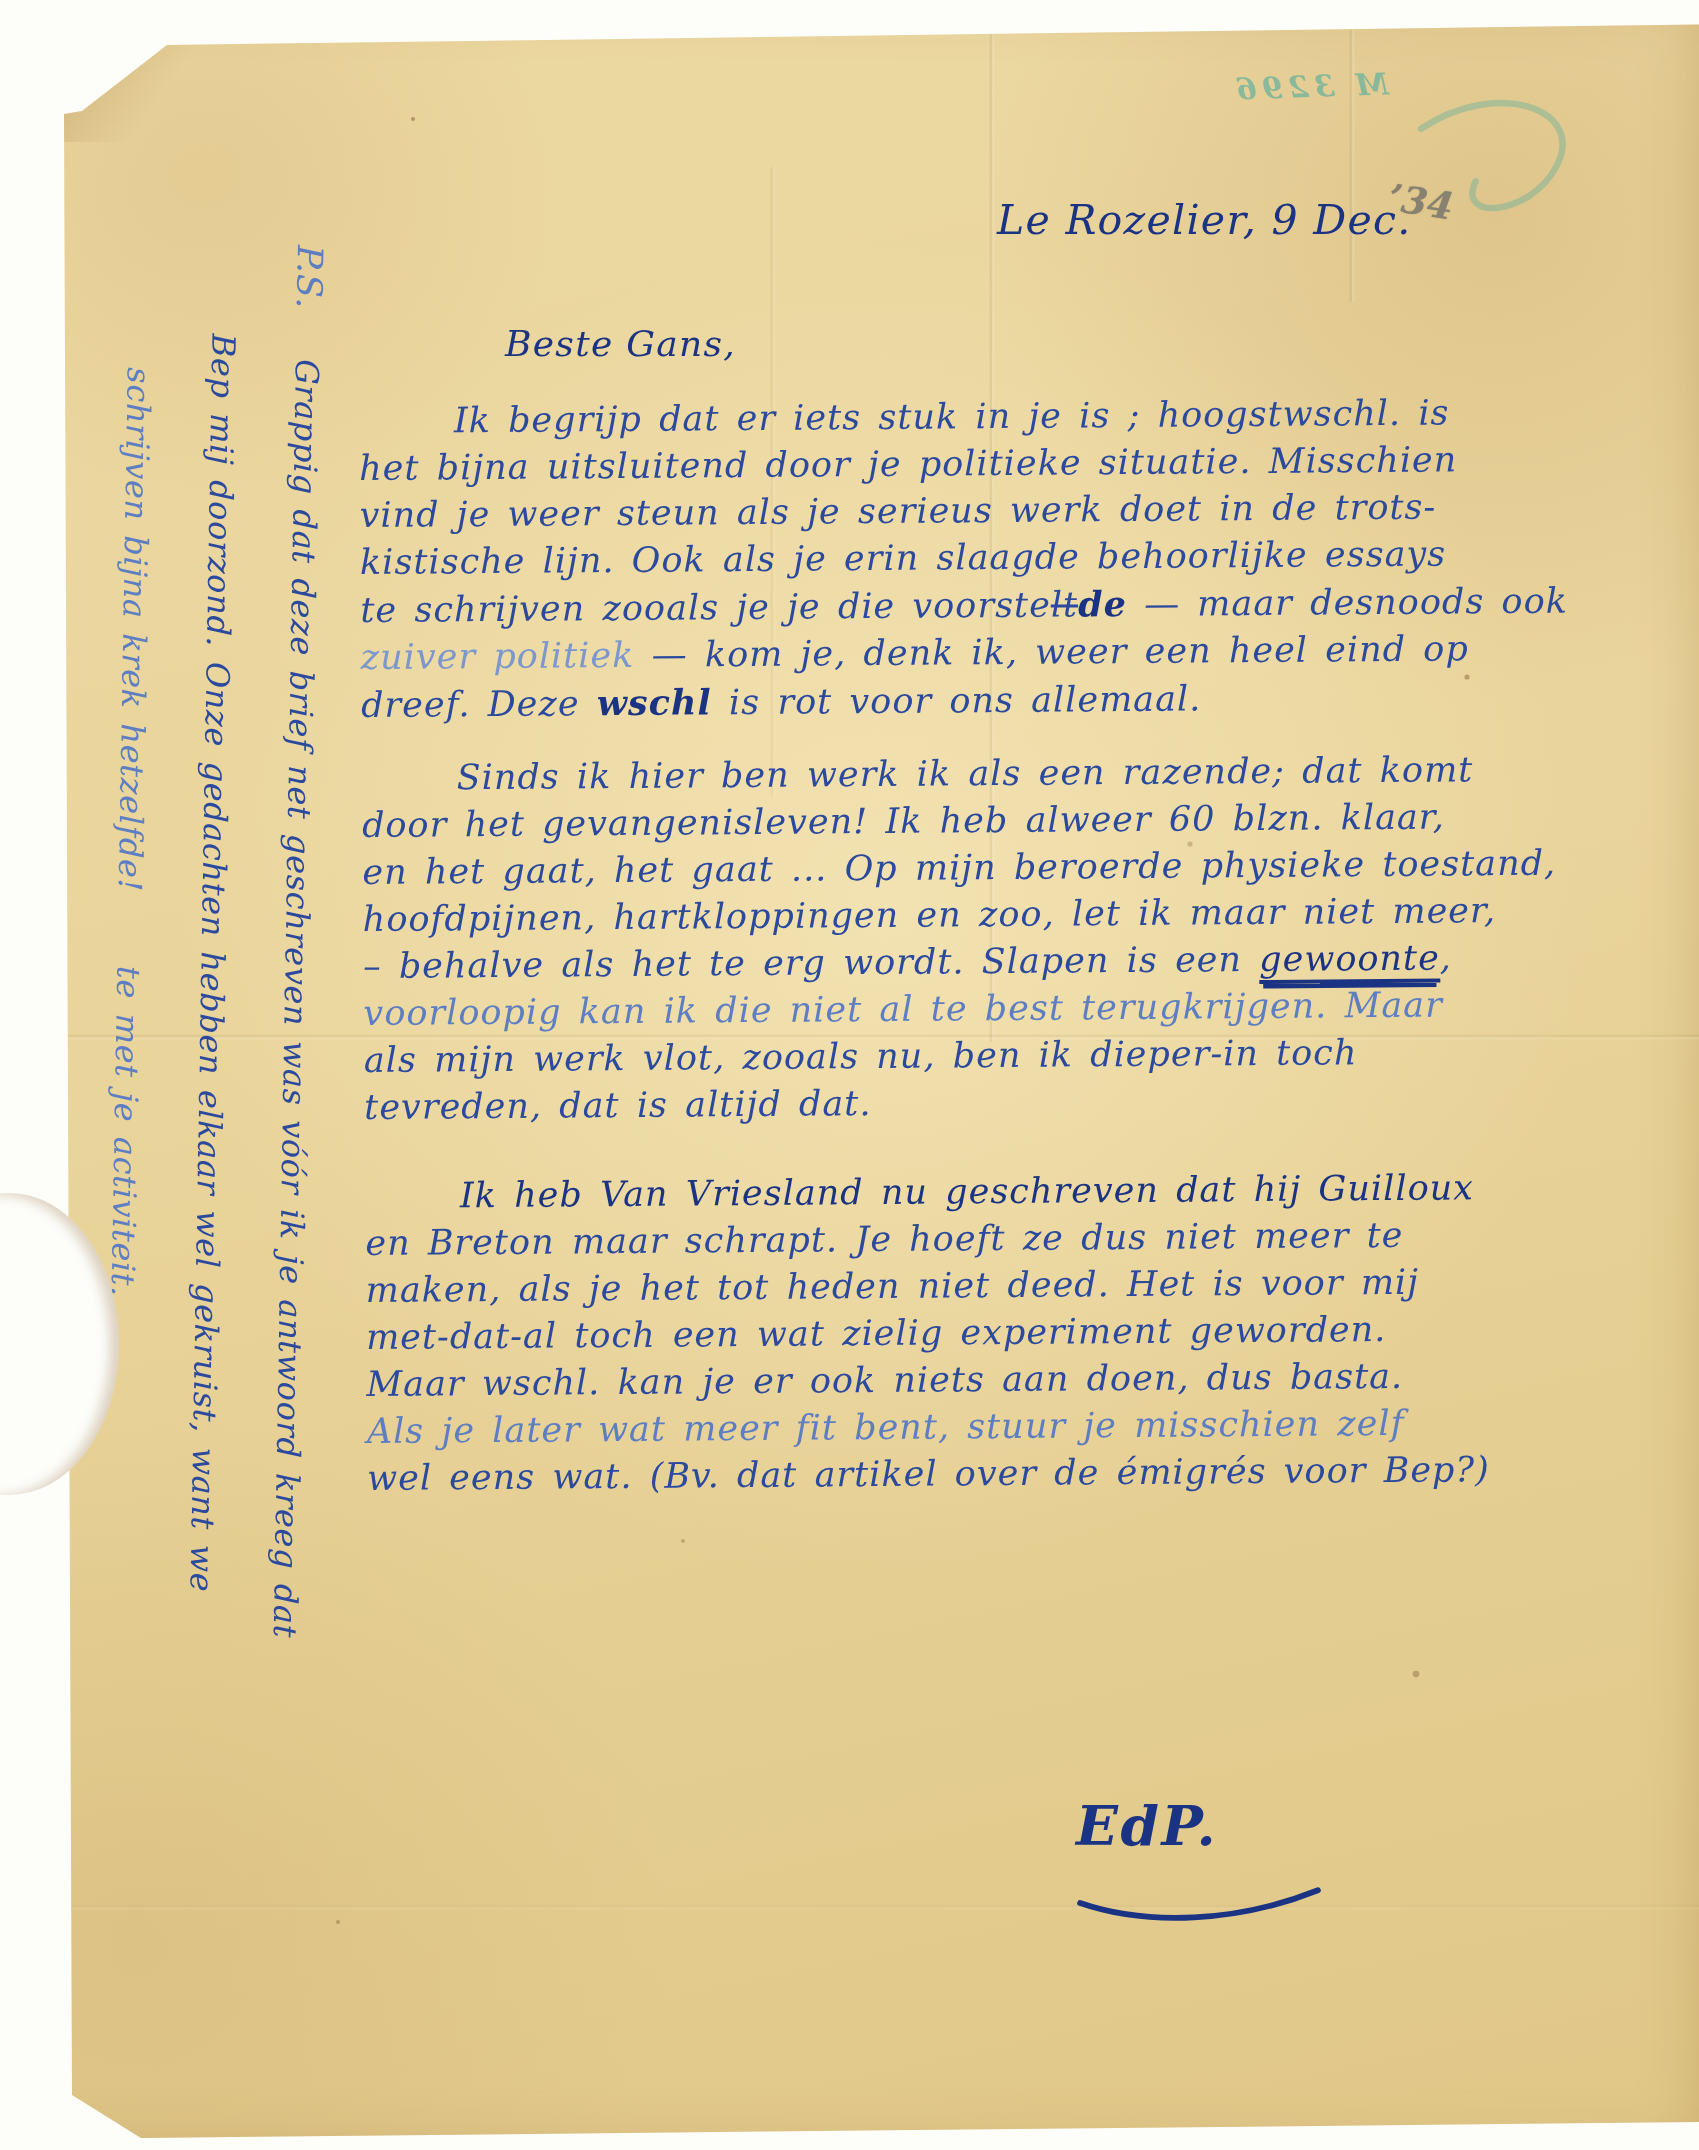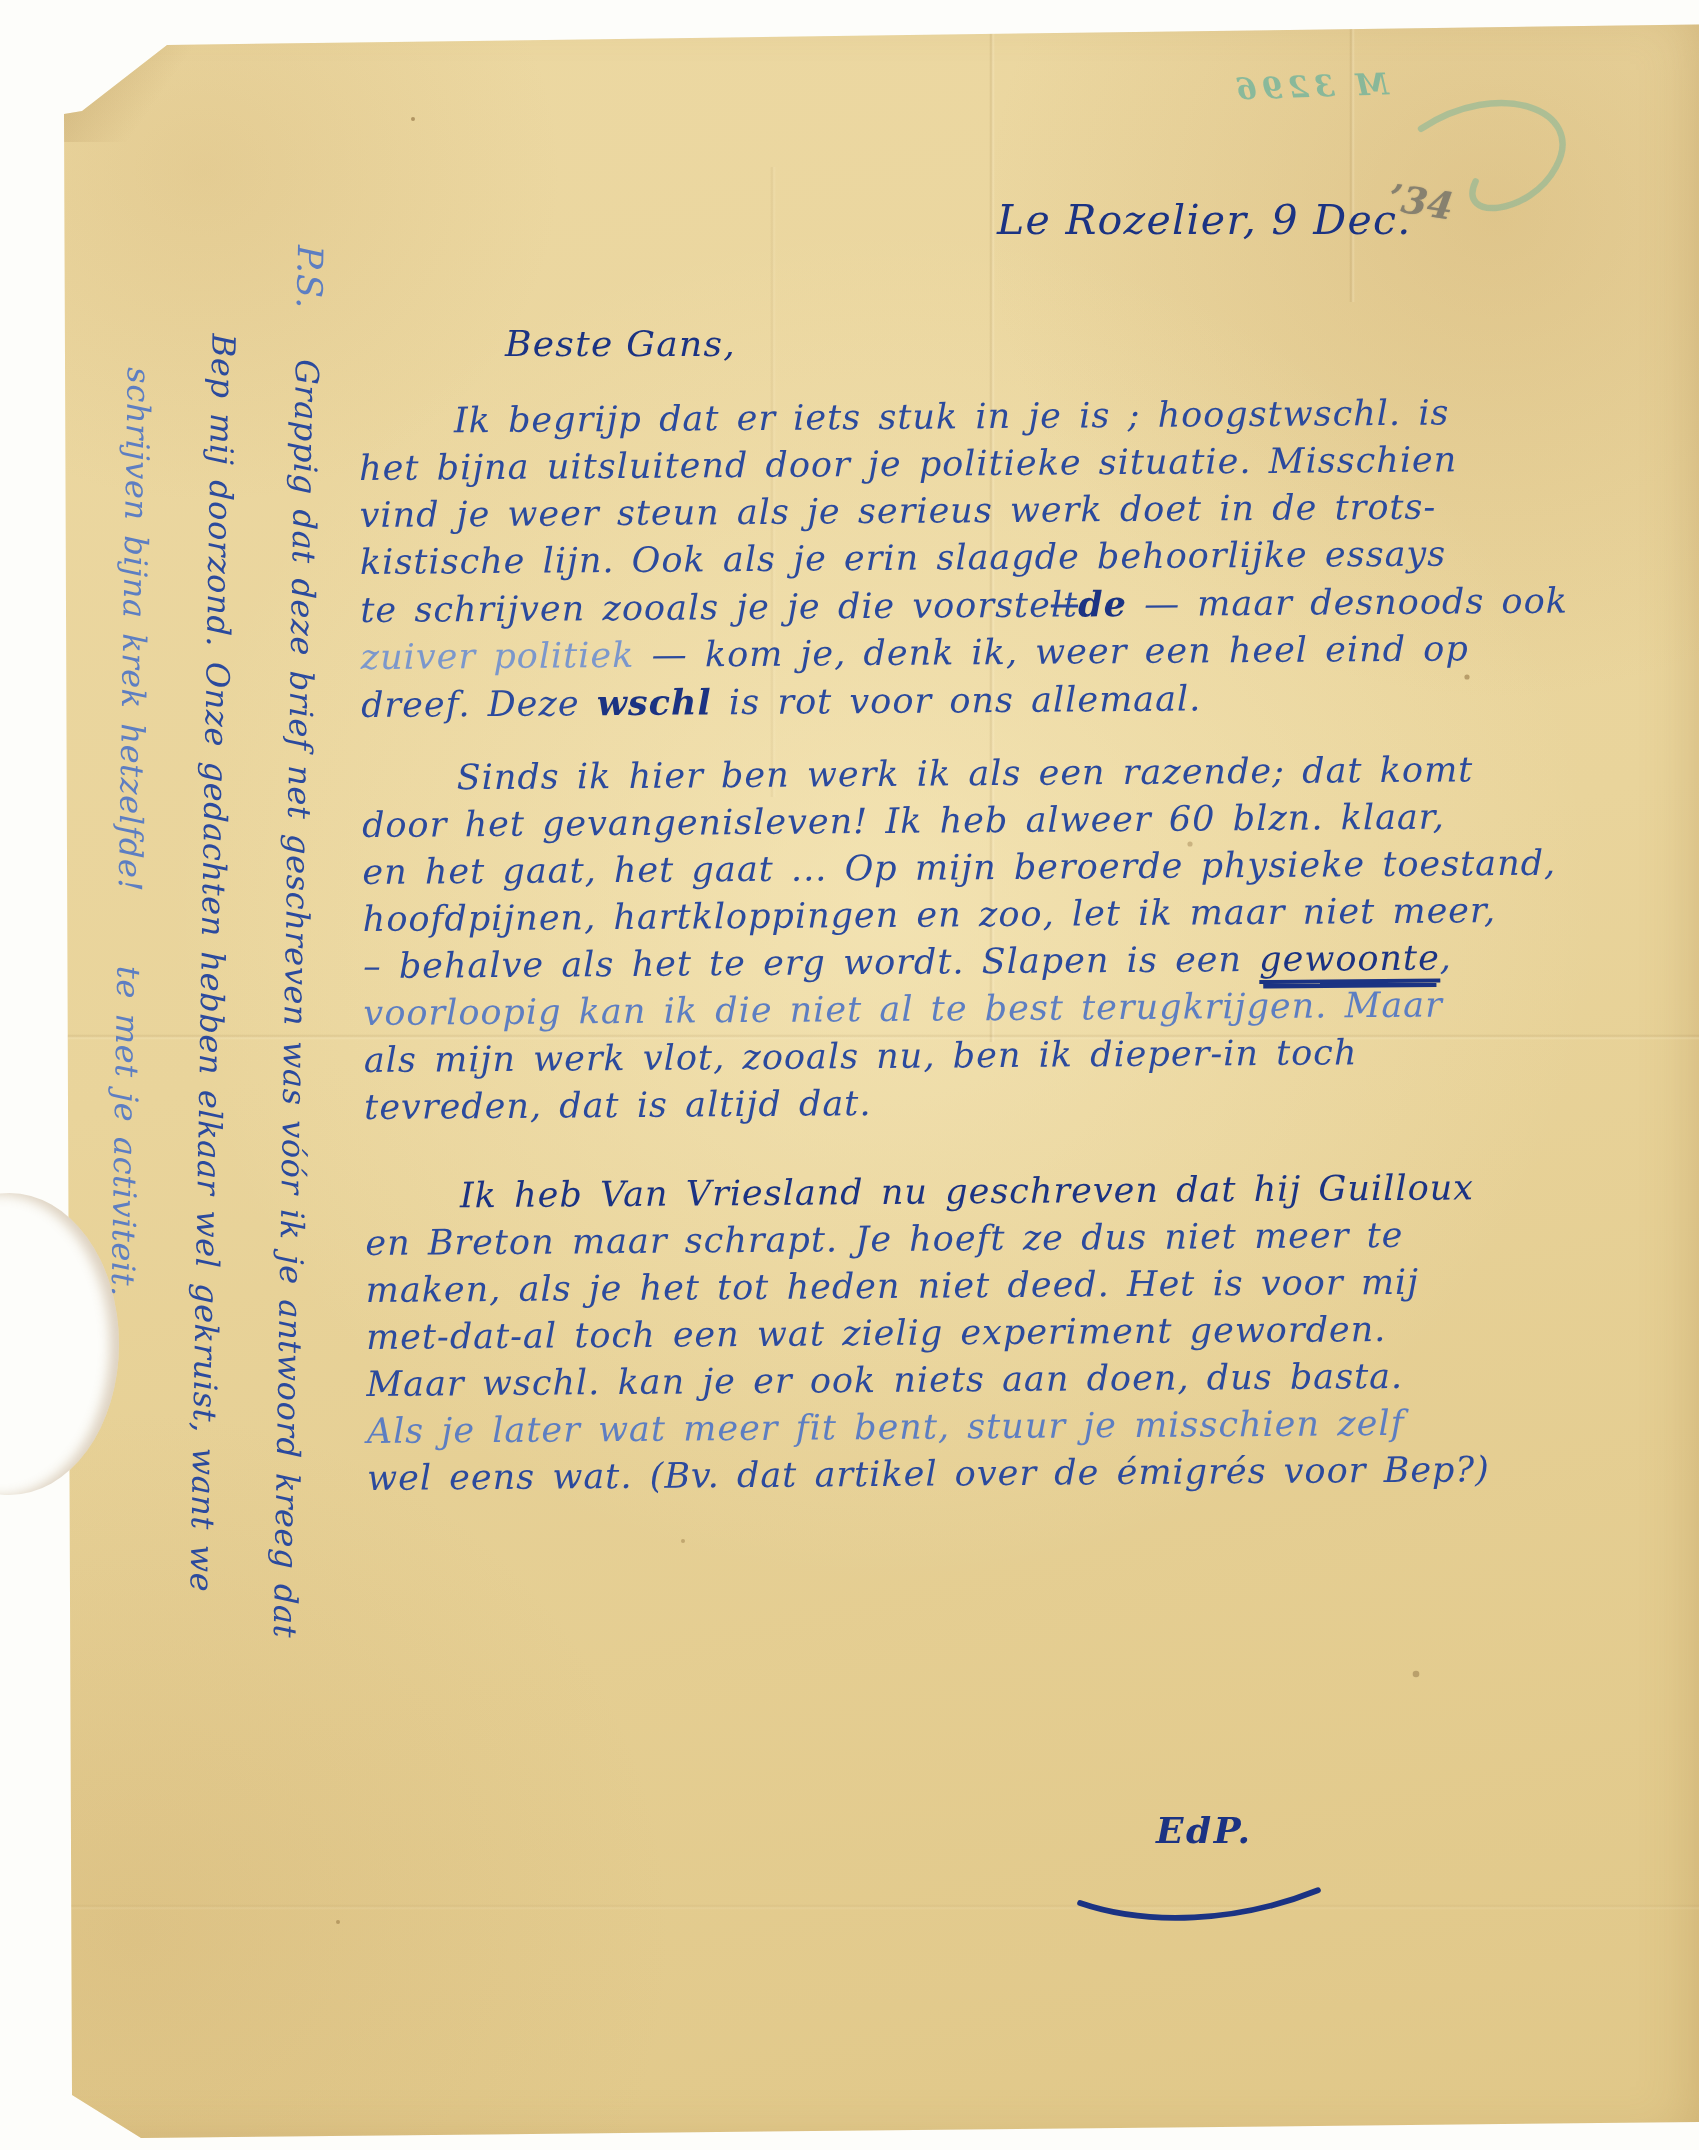--- a/index.html
+++ b/index.html
@@ -79,21 +79,21 @@
   }
   .line{white-space:nowrap;}
   .indent{text-indent:95px;}
   .para2{margin-top:26px;}
   .para3{margin-top:42px;}
   .struck{text-decoration:line-through;text-decoration-thickness:3.2px;text-align:right;}
   .bold{font-weight:bold;margin-top:36px;}
   .uline{border-bottom:4.5px solid currentColor;padding-bottom:1.3px;box-shadow:0 8.4px 0 -3.9px currentColor;}
   
   .closing{position:absolute;left:566px;top:1775px;font-size:39px;letter-spacing:1.3px;white-space:nowrap;}
-  .signature{position:absolute;left:1156px;top:1793px;font-size:36px;letter-spacing:2.6px;font-weight:bold;margin-top:16px;}
+  .signature{position:absolute;left:1076px;top:1793px;font-size:55px;letter-spacing:2.6px;font-weight:bold;}
   .sig-flourish{position:absolute;left:1064px;top:1863px;}
   
   .margin-note{
     position:absolute;left:352px;top:246px;width:1492px;
     font-size:32px;line-height:84px;letter-spacing:0.6px;word-spacing:3.9px;
     transform:rotate(91deg); transform-origin:0 0;
   }
   .mline{white-space:nowrap;}
   .ps{margin-right:50px;font-size:35px;}
   .m2{margin-left:90px;}

